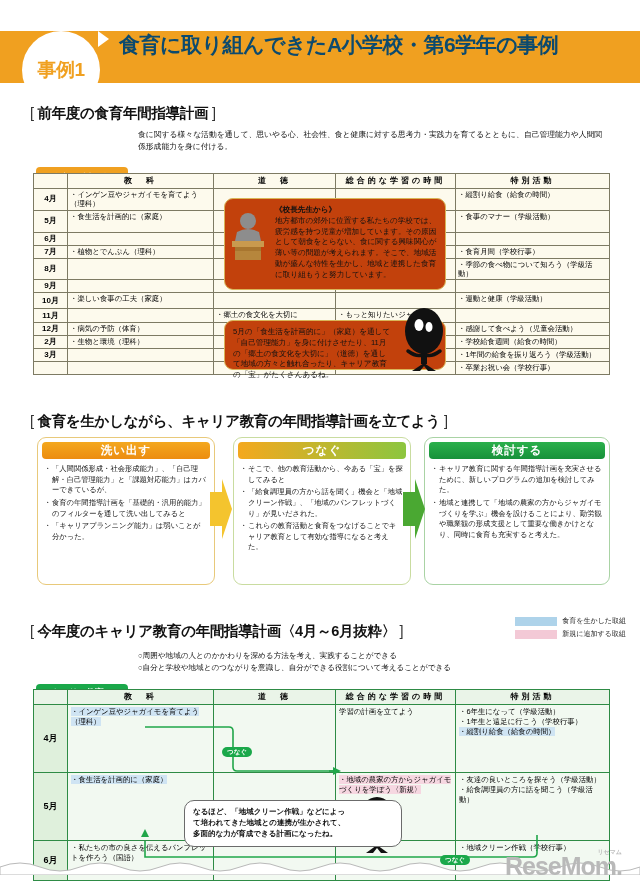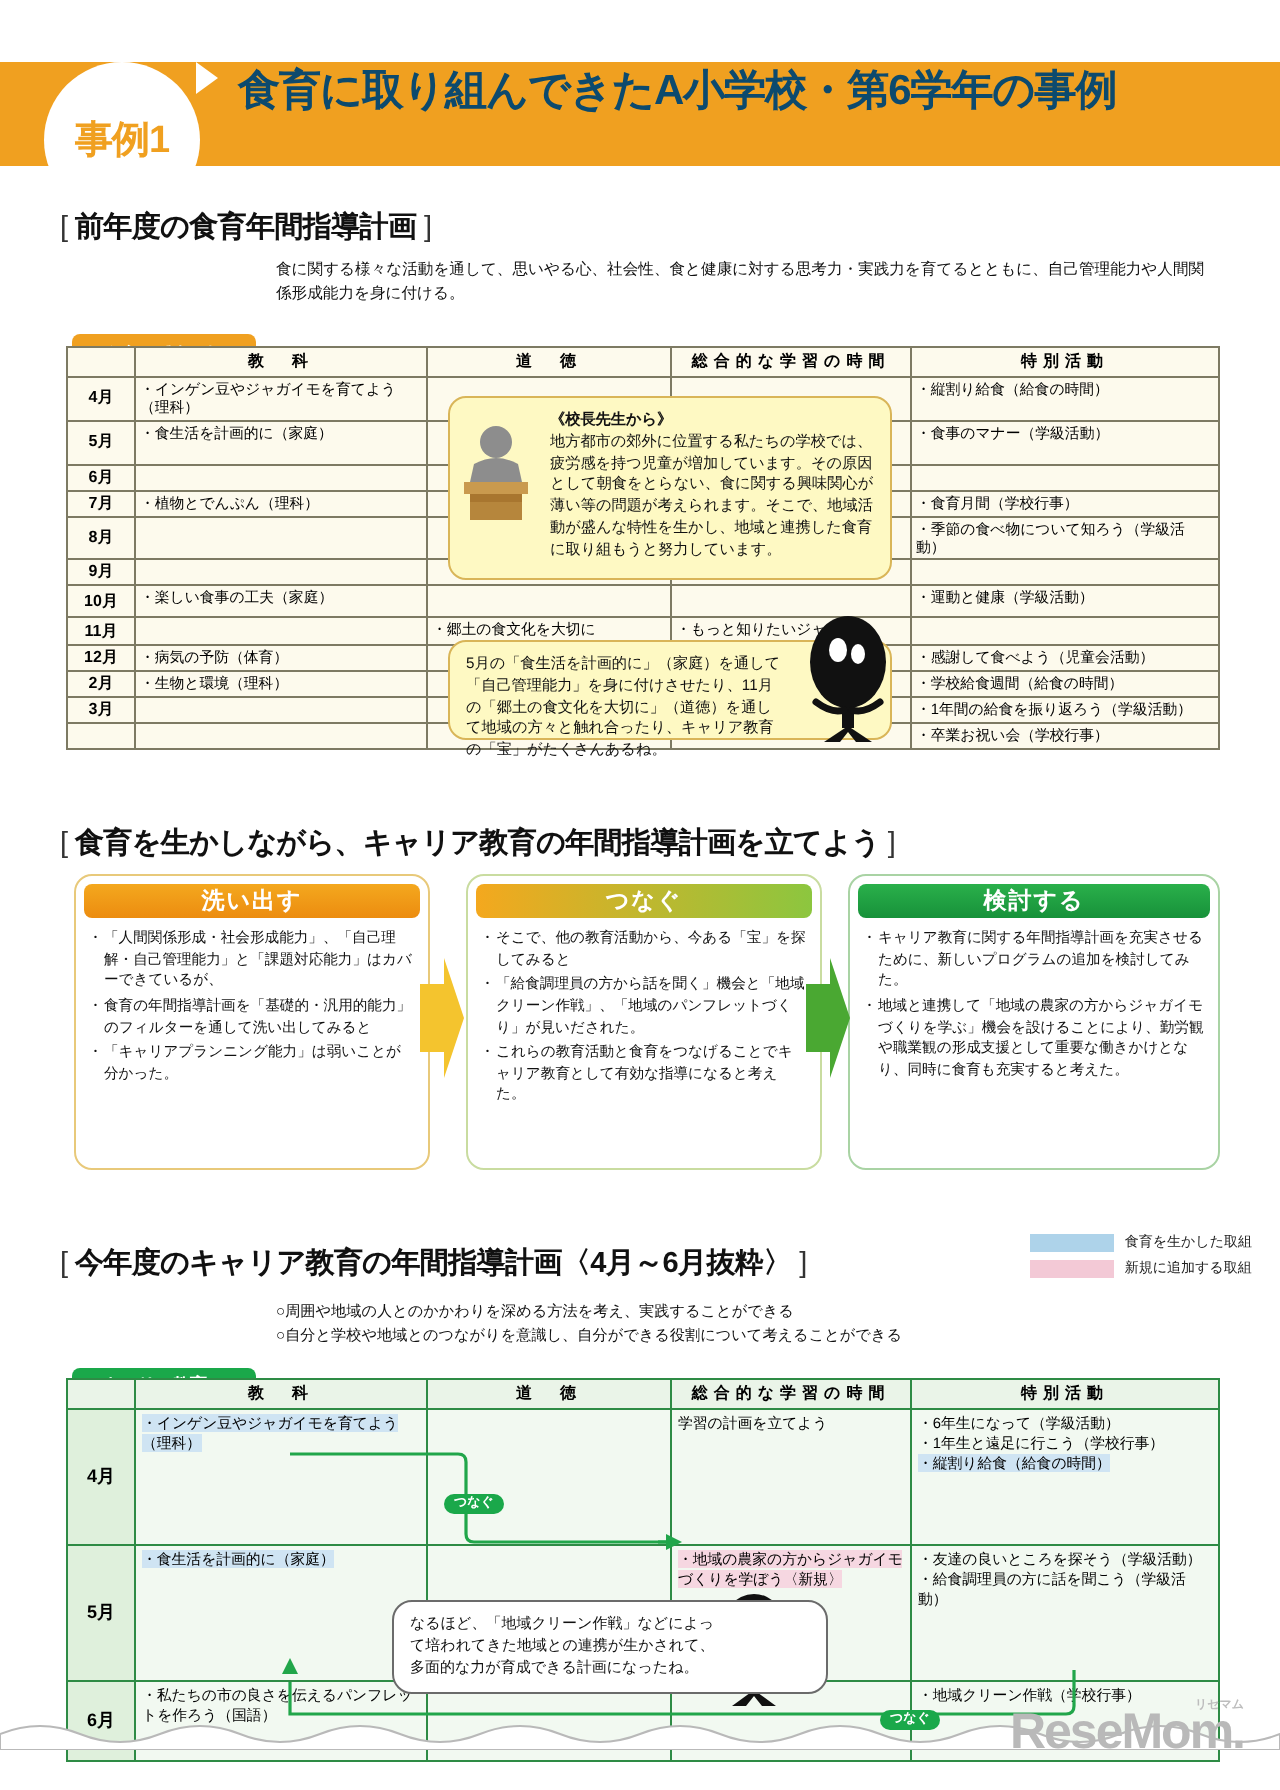--- a/index.html
+++ b/index.html
@@ -84,21 +84,21 @@
   }
   .t1 .c-mon { width: 34px; }
   .t1 .c-kyo { width: 146px; }
   .t1 .c-dou { width: 122px; }
   .t1 .c-sog { width: 120px; }
   .t1 .c-tok { width: 154px; }
 
   
   .bubble {
     position: absolute;
-    background: #fef9c3;
+    background: #c2410c;
     border: 1.6px solid #d9b558;
     border-radius: 9px;
     font-size: 7.6px; line-height: 1.42; color: #111;
     padding: 6px 8px;
     z-index: 5;
   }
   .bubble b { font-weight: bold; }
 
   .podium { position:absolute; z-index: 6; }
 
@@ -498,21 +498,21 @@
   </g>
   <polygon points="300,78 308,82 300,86" fill="#21a64a"></polygon>
   <polygon points="300,140 308,144 300,148" fill="#21a64a"></polygon>
   <polygon points="108,148 112,140 116,148" fill="#21a64a"></polygon>
 </svg>
 
 <div class="tsunagu" style="left:222px;top:747px;">つなぐ</div>
 <div class="tsunagu" style="left:256px;top:802px;">つなぐ</div>
 <div class="tsunagu" style="left:440px;top:855px;">つなぐ</div>
 
-<div class="bubble2" style="left:196px;top:800px;width:218px;height:47px;">
+<div class="bubble2" style="left:184px;top:800px;width:218px;height:47px;font-weight:bold;">
   <div style="padding-right:46px;">なるほど、「地域クリーン作戦」などによって培われてきた地域との連携が生かされて、多面的な力が育成できる計画になったね。</div>
 </div>
 
 <svg class="mame" style="left:355px;top:795px;" width="44" height="62" viewBox="0 0 44 62">
   <ellipse cx="22" cy="22" rx="17" ry="20" fill="#111"></ellipse>
   <ellipse cx="17" cy="17" rx="4" ry="5.5" fill="#fff"></ellipse>
   <ellipse cx="27" cy="19" rx="3" ry="4.5" fill="#fff"></ellipse>
   <rect x="19" y="40" width="6" height="10" fill="#111"></rect>
   <path d="M7 40 q7 6 13 4" stroke="#111" stroke-width="3.2" fill="none" stroke-linecap="round"></path>
   <path d="M37 40 q-7 6 -13 4" stroke="#111" stroke-width="3.2" fill="none" stroke-linecap="round"></path>

